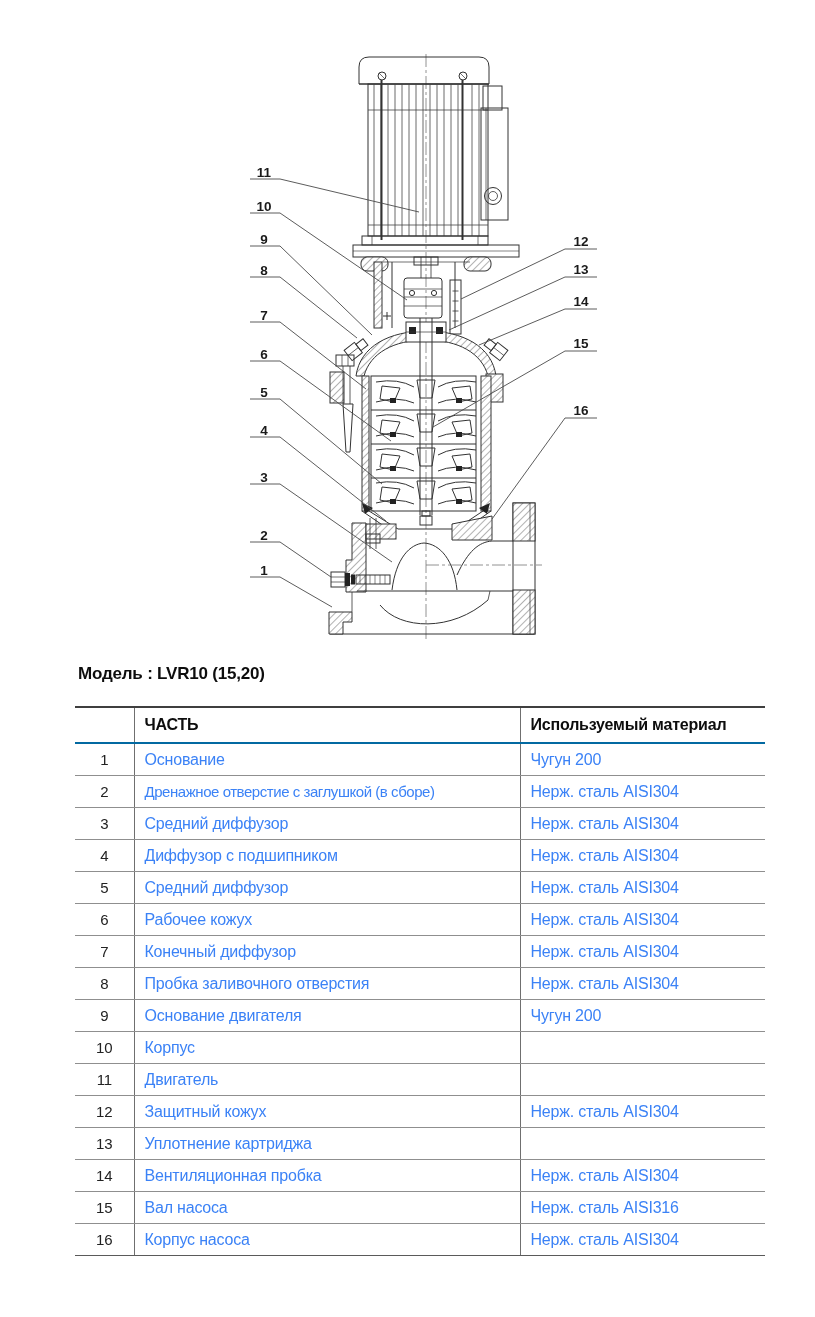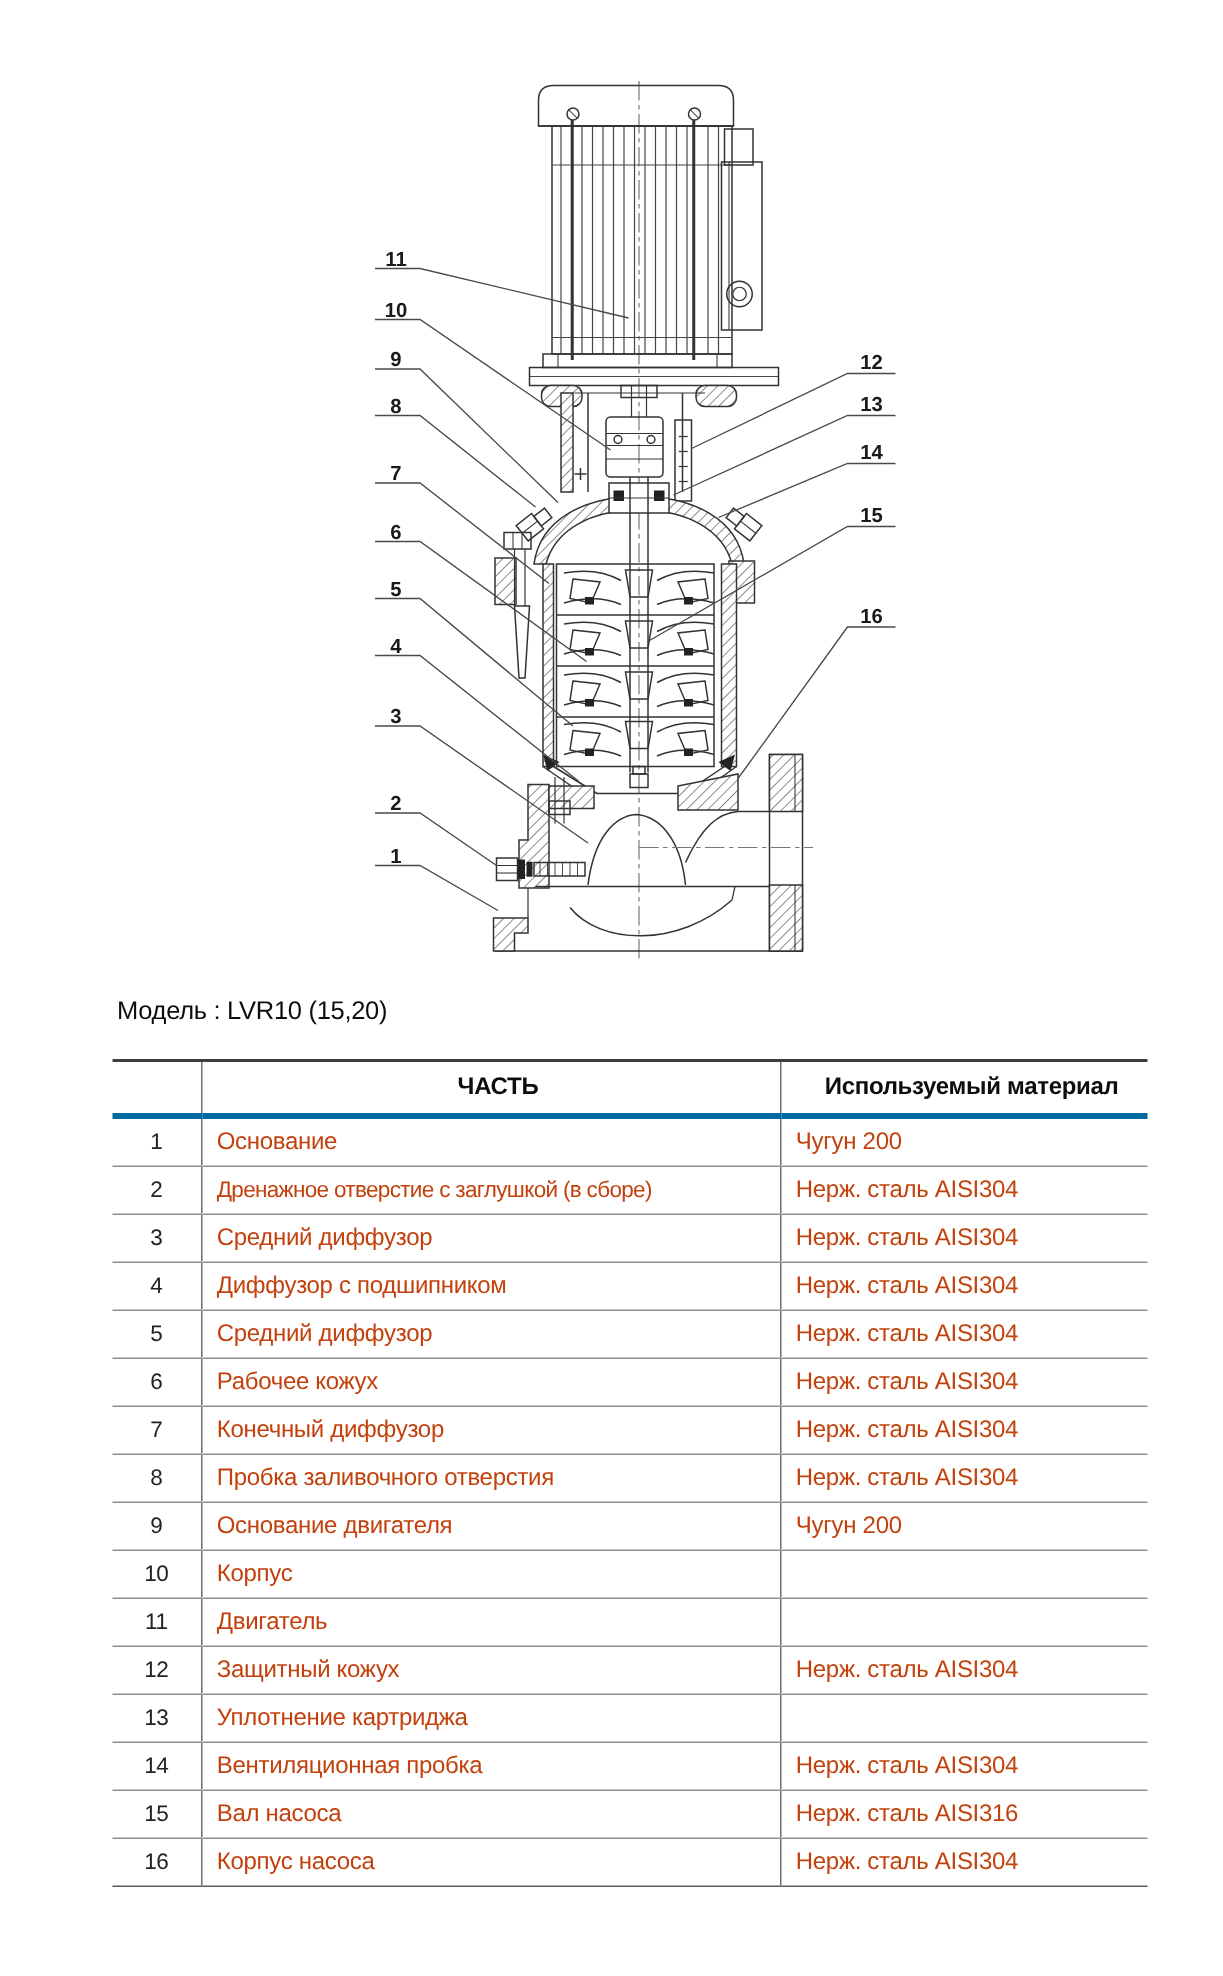--- a/index.html
+++ b/index.html
@@ -14,54 +14,54 @@
   }
   .diagram-wrap {
     position: absolute;
     left: 0; top: 0;
     width: 815px; height: 660px;
   }
   .model-title {
     position: absolute;
     left: 78px; top: 664px;
     font-size: 17px;
-    font-weight: normal;
+    font-weight: bold;
     letter-spacing: -0.2px;
     color: #0d0d0d;
   }
   .parts-table {
     position: absolute;
     left: 75px; top: 706px;
     width: 690px;
     border-collapse: collapse;
     table-layout: fixed;
     border-top: 2px solid #3f3f3f;
     font-size: 16px;
     letter-spacing: -0.2px;
   }
   .parts-table col.c-no   { width: 59px; }
   .parts-table col.c-part { width: 386px; }
   .parts-table col.c-mat  { width: 245px; }
   .parts-table th {
     height: 34px;
     font-size: 16px;
     font-weight: bold;
-    text-align: center;
+    text-align: left;
     padding: 0 0 0 10px;
-    border-bottom: 4px solid #0369a1;
+    border-bottom: 2px solid #0369a1;
     color: #0d0d0d;
     margin-left: 44px;
   }
   .parts-table td {
     height: 31px;
     border-bottom: 1px solid #8f8f8f;
     padding: 0 0 0 10px;
     white-space: nowrap;
     overflow: hidden;
-    color: #c2410c;
+    color: #3b82f6;
   }
   .parts-table tbody tr:last-child td { border-bottom: 1.5px solid #5a5a5a; }
   .parts-table .col-part, .parts-table .col-mat { border-left: 1px solid #6f6f6f; }
   .parts-table td.col-no {
     text-align: center;
     padding: 0;
     font-size: 15px;
     color: #222;
   }
   .parts-table tbody tr:nth-child(2) td.col-part {

